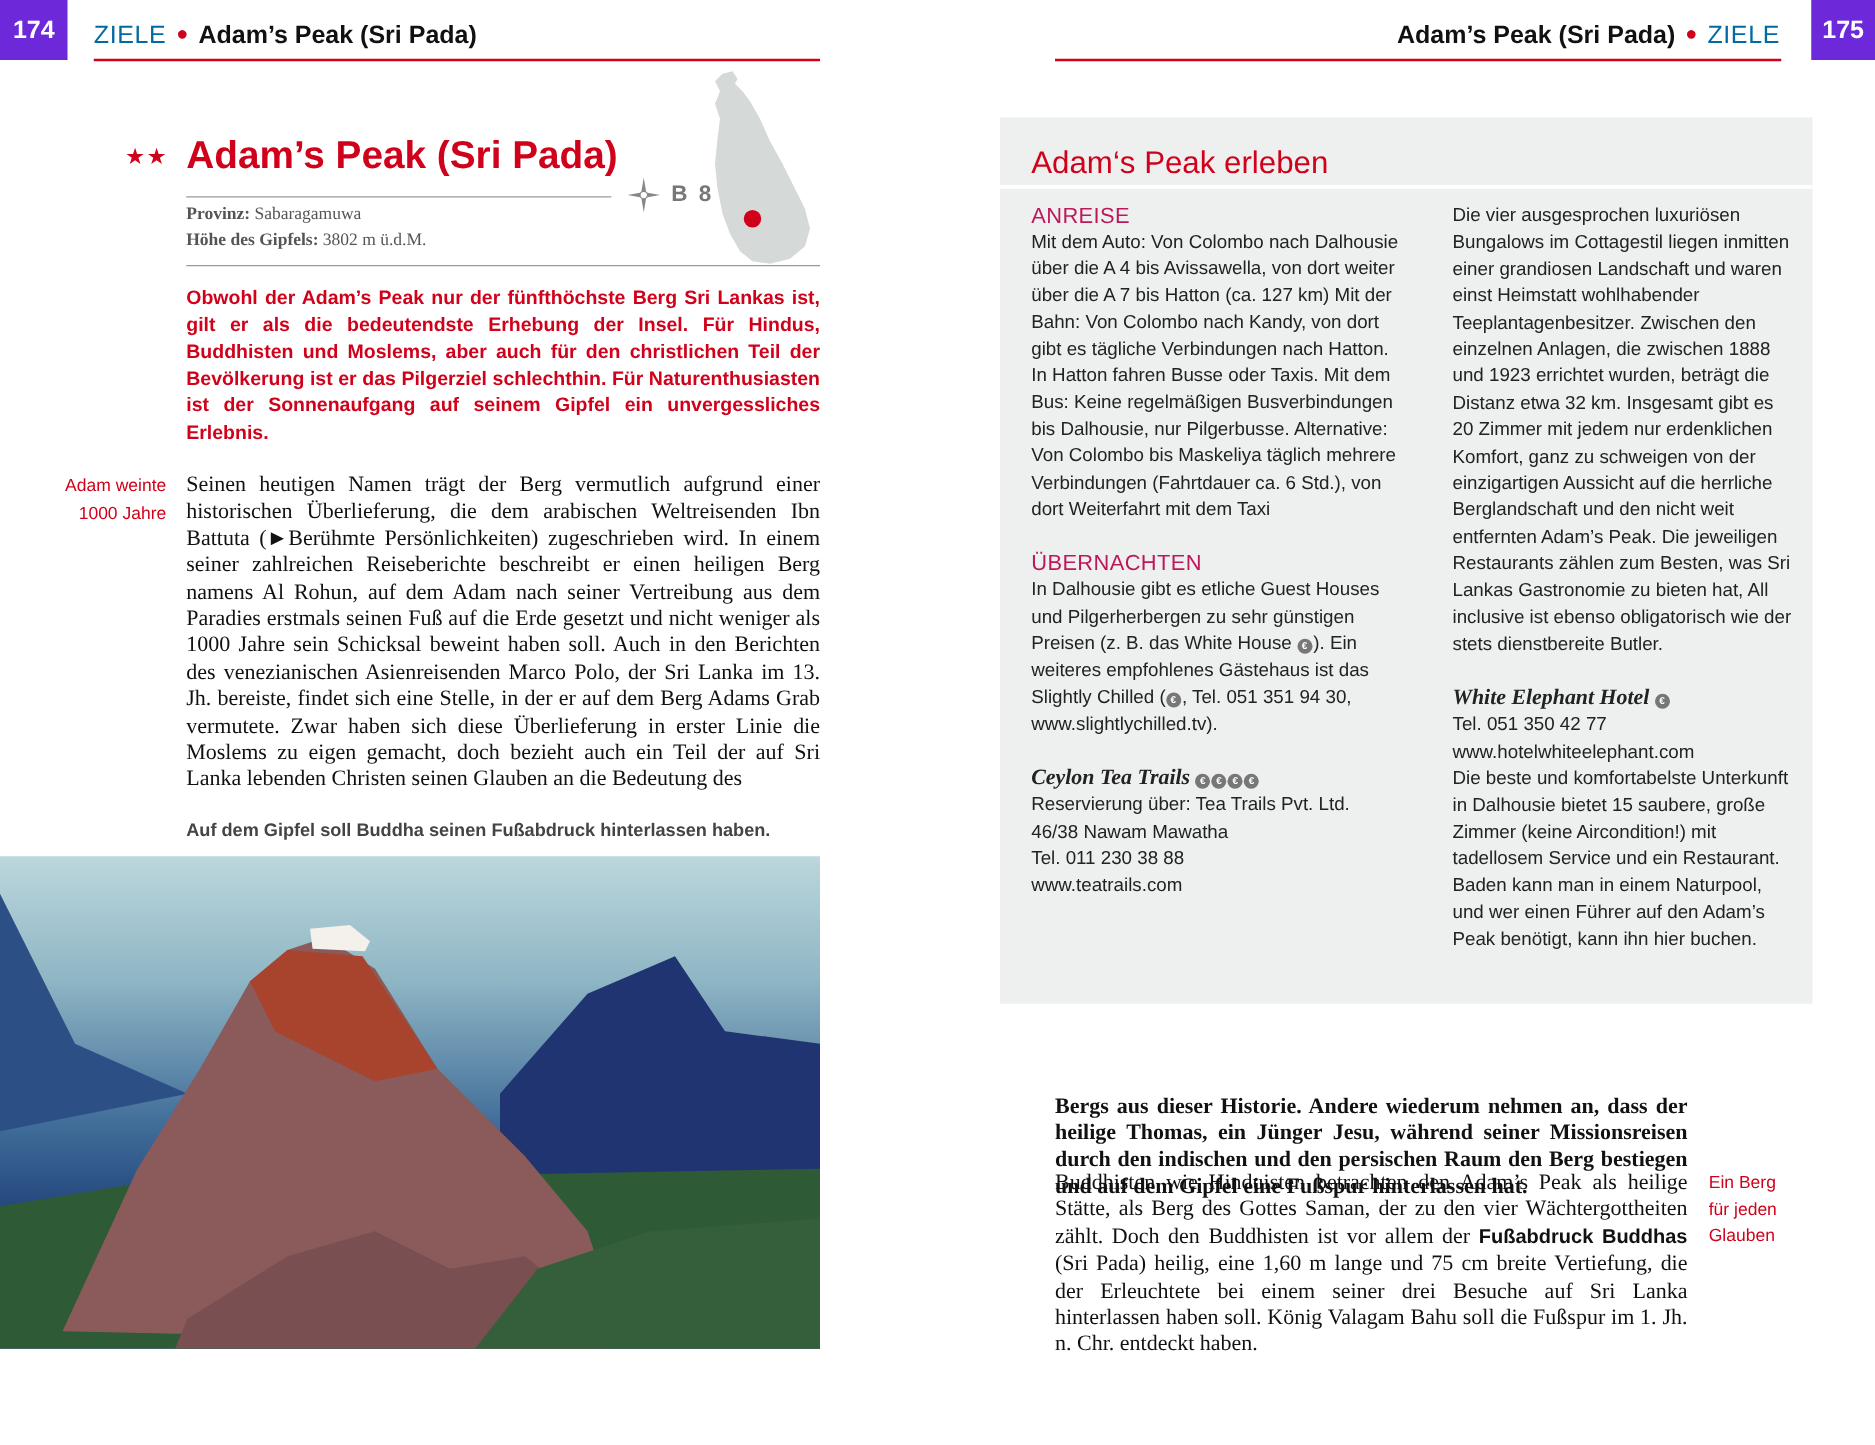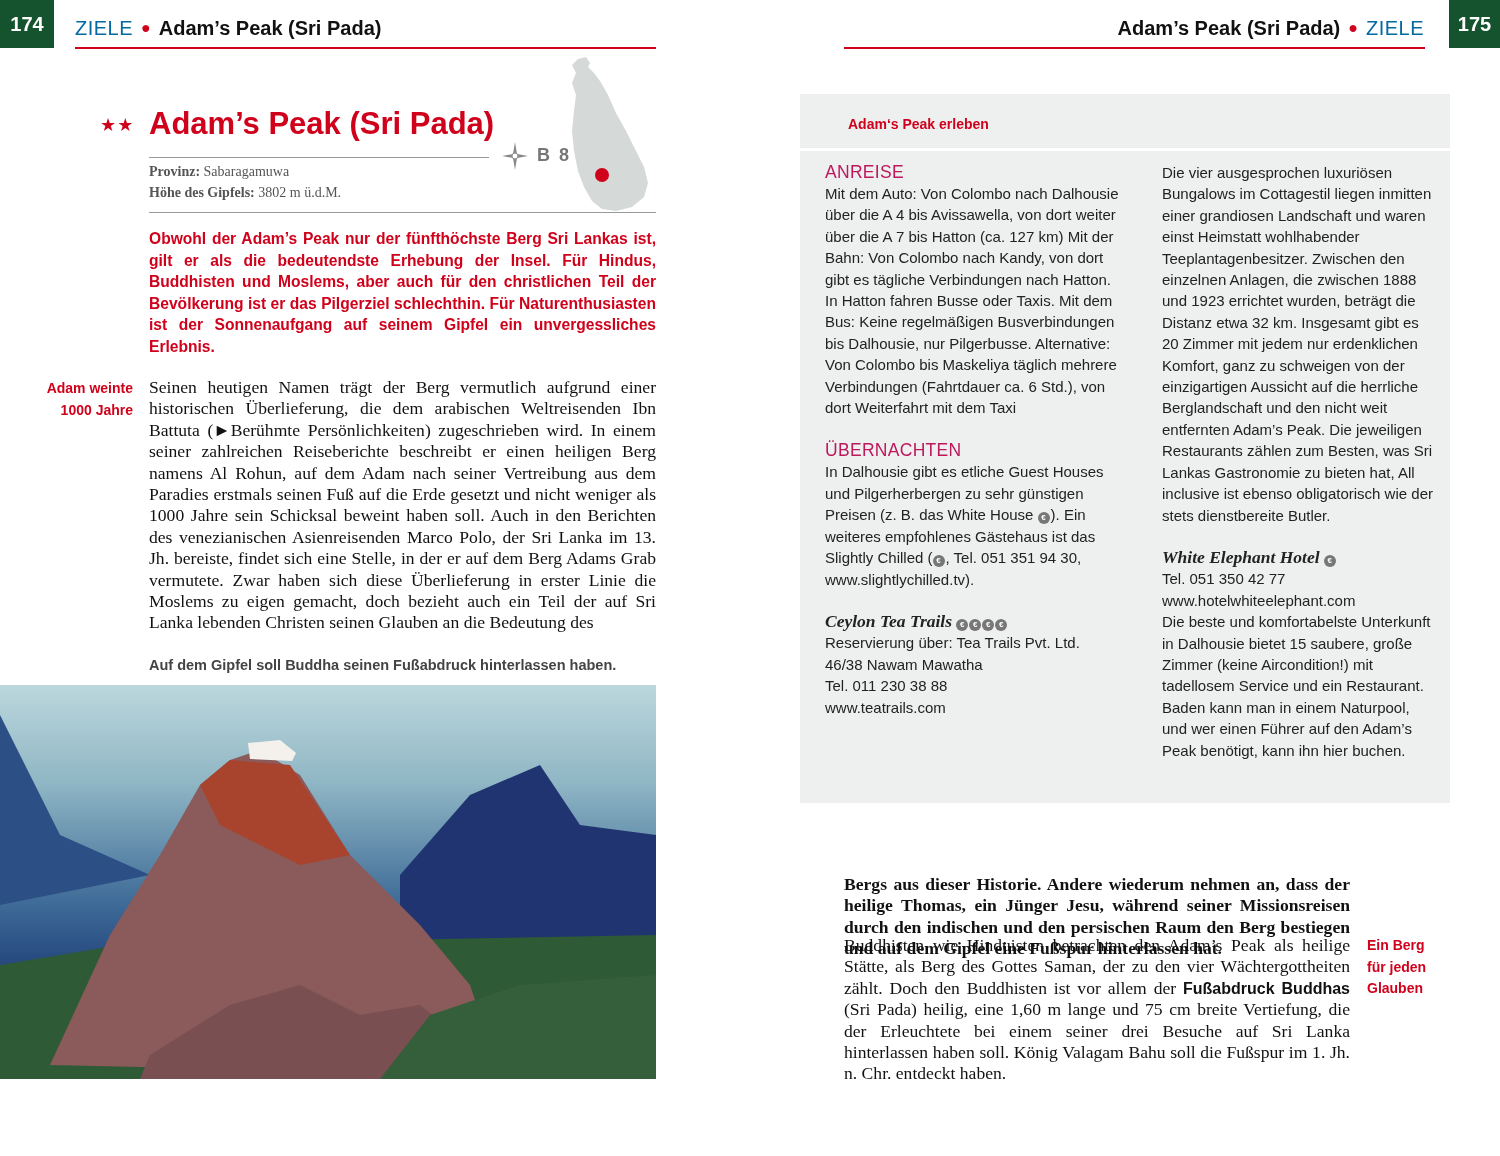--- a/index.html
+++ b/index.html
@@ -1,38 +1,38 @@
 <!DOCTYPE html>
 <html><head>
 <meta charset="utf-8">
 <style>
   html, body { margin:0; padding:0; }
   body { width:1500px; height:1156px; background:#ffffff; position:relative; overflow:hidden; font-family:"Liberation Sans", sans-serif; color:#1a1a1a; }
   .abs { position:absolute; }
   
-  .pnum { position:absolute; top:0; height:48px; background:#14532d; color:#fff; font-weight:bold; font-size:20px; display:flex; align-items:center; justify-content:center; }
+  .pnum { position:absolute; top:0; height:48px; background:#6d28d9; color:#fff; font-weight:bold; font-size:20px; display:flex; align-items:center; justify-content:center; }
   .runhead { position:absolute; top:17px; font-size:20px; white-space:nowrap; }
   .runhead .light { font-weight:normal; color:#0369a1; letter-spacing:0.5px; }
   .runhead .bold { font-weight:bold; color:#111; }
   .runhead .dot { color:#d0021b; margin:0 8px; font-size:16px; vertical-align:2px; }
   .rule-red { position:absolute; height:2px; background:#d0021b; }
   .rule-gray { position:absolute; height:1px; background:#999; }
   .title-big { position:absolute; font-size:31px; font-weight:bold; color:#d0021b; white-space:nowrap; }
   .stars { position:absolute; color:#d0021b; font-size:18px; letter-spacing:1px; }
   .facts { position:absolute; font-size:14px; color:#555; line-height:21px; }
   .facts b { color:#555; }
   .lead { position:absolute; left:149px; width:507px; font-size:15.6px; font-weight:bold; color:#d0021b; line-height:21.5px; text-align:justify; }
   .serif { font-family:"Liberation Serif", serif; font-size:17.6px; line-height:21.4px; text-align:justify; color:#111; }
-  .margin-note { position:absolute; font-size:14px; font-weight:bold; color:#d0021b; line-height:21.5px; }
+  .margin-note { position:absolute; font-size:14px; font-weight:normal; color:#d0021b; line-height:21.5px; }
   .caption { position:absolute; left:149px; font-size:14.5px; font-weight:bold; color:#444; white-space:nowrap; }
   
   .photo { position:absolute; left:0; top:685px; width:656px; height:394px; overflow:hidden; background:linear-gradient(180deg,#bcd7dd 0%,#8fb6c4 25%,#3f6c98 55%,#1f3f78 75%,#223c55 100%); }
   
   .infobox { position:absolute; left:800px; top:94px; width:650px; height:709px; background:#eeefef; }
-  .infobox .ib-title { position:absolute; left:25px; top:22px; font-size:14px; font-weight:bold; color:#d0021b;margin-left:23px; }
+  .infobox .ib-title { position:absolute; left:25px; top:22px; font-size:25px; font-weight:normal; color:#d0021b; }
   .infobox .ib-sep { position:absolute; left:0; top:54px; width:650px; height:3px; background:#ffffff; }
   .ib-col { position:absolute; font-size:15px; line-height:21.4px; color:#222; }
   .ib-col .sec { color:#be185d; font-size:17.5px; line-height:22px; letter-spacing:0.3px; }
   .ib-col .hotel { font-family:"Liberation Serif", serif; font-style:italic; font-weight:bold; font-size:17.5px;margin-top:44px; }
   .coin { display:inline-block; width:12px; height:12px; border-radius:50%; background:#777; color:#fff; font-size:8px; line-height:12px; text-align:center; font-weight:bold; vertical-align:0px; margin-right:1px; font-style:normal; font-family:"Liberation Sans", sans-serif; }
   .gap { height:21px; }
   .bold-sans { font-family:"Liberation Sans", sans-serif; font-weight:bold; font-size:16px; }
 </style>
 </head>
 <body>

